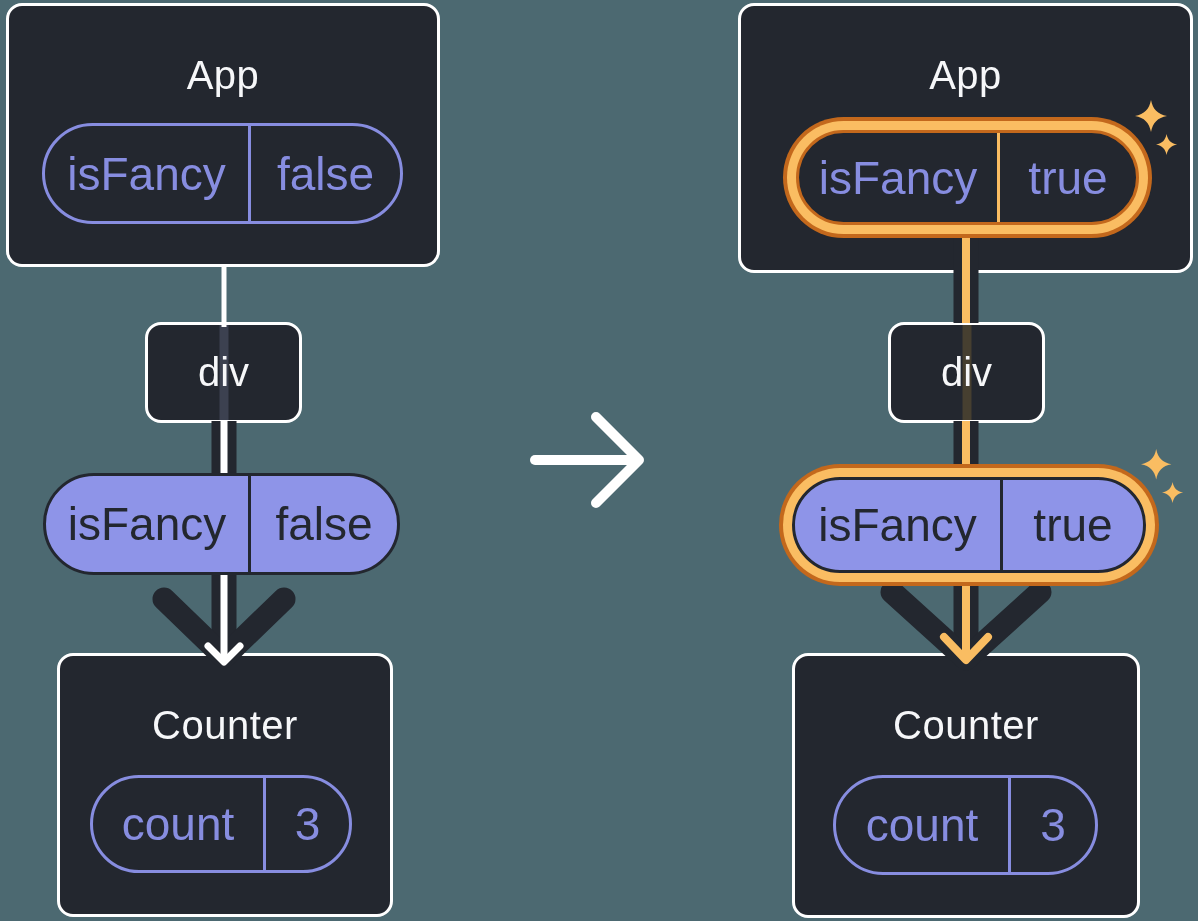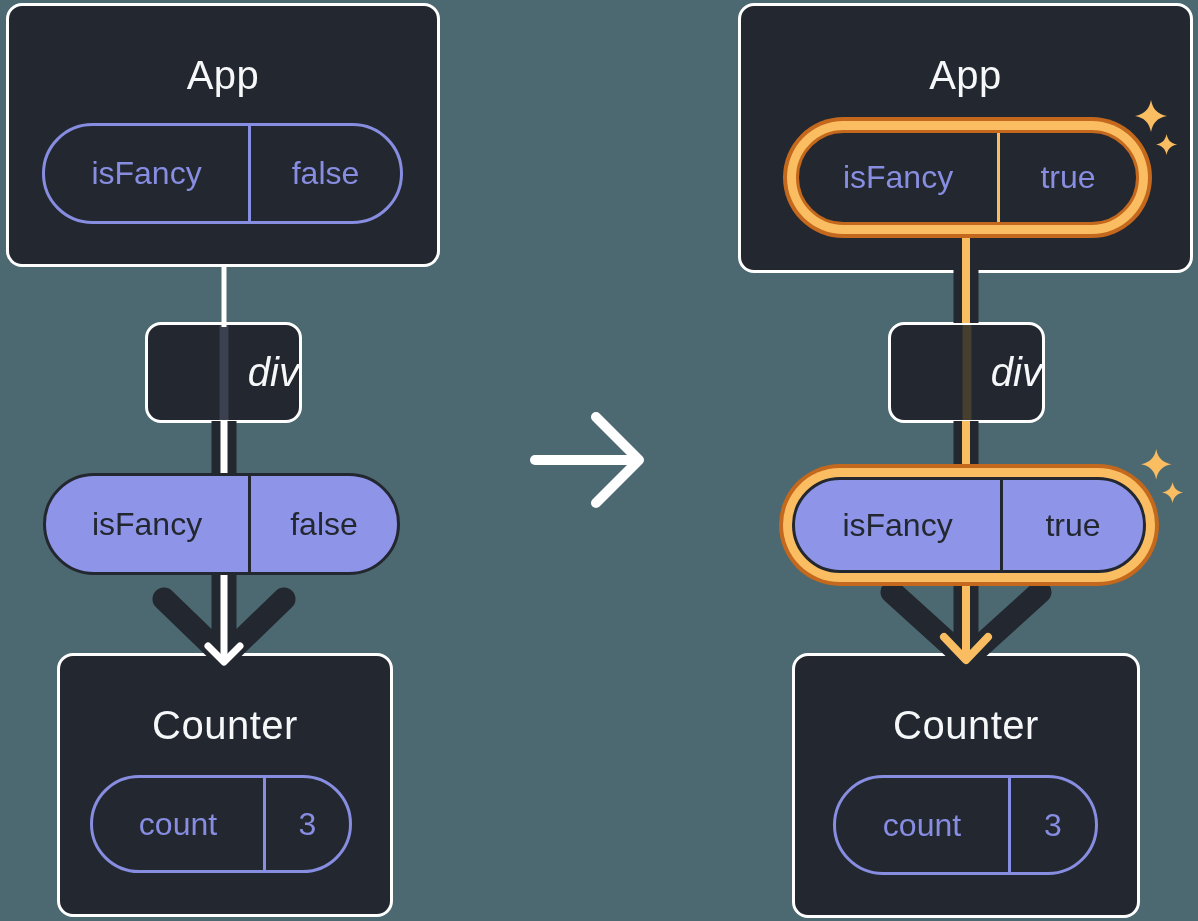--- a/index.html
+++ b/index.html
@@ -33,40 +33,40 @@
   }
   .panel-title{
     margin-top:47px;
     text-align:center;
     font-size:40px;
     font-weight:500;
     letter-spacing:.5px;
     color:var(--title);
   }
   .node-box{
-    display:flex;align-items:center;justify-content:flex-end;font-style:italic;
+    display:flex;align-items:center;justify-content:center;
   }
   .node-label{
     position:relative;
     font-size:40px;font-weight:500;color:var(--title);
     z-index:2;
   }
   .node-stripe{
     position:absolute;top:0;bottom:0;left:50%;
     width:9px;transform:translateX(-50%);
     z-index:1;
   }
   .stripe-before{background:var(--stripe-left);}
   .stripe-after{background:var(--stripe-right);}
   
   .pill{
     position:absolute;
     display:flex;align-items:stretch;
     border-radius:999px;
-    font-size:32px;
+    font-size:46px;
     z-index:3;
     text-align:right;
   }
   .pill .cell{
     display:flex;align-items:center;justify-content:center;
     min-width:0;
   }
   .pill .cell.value{flex:1;}
   .pill .divider{width:3px;}
   .pill-outline{

